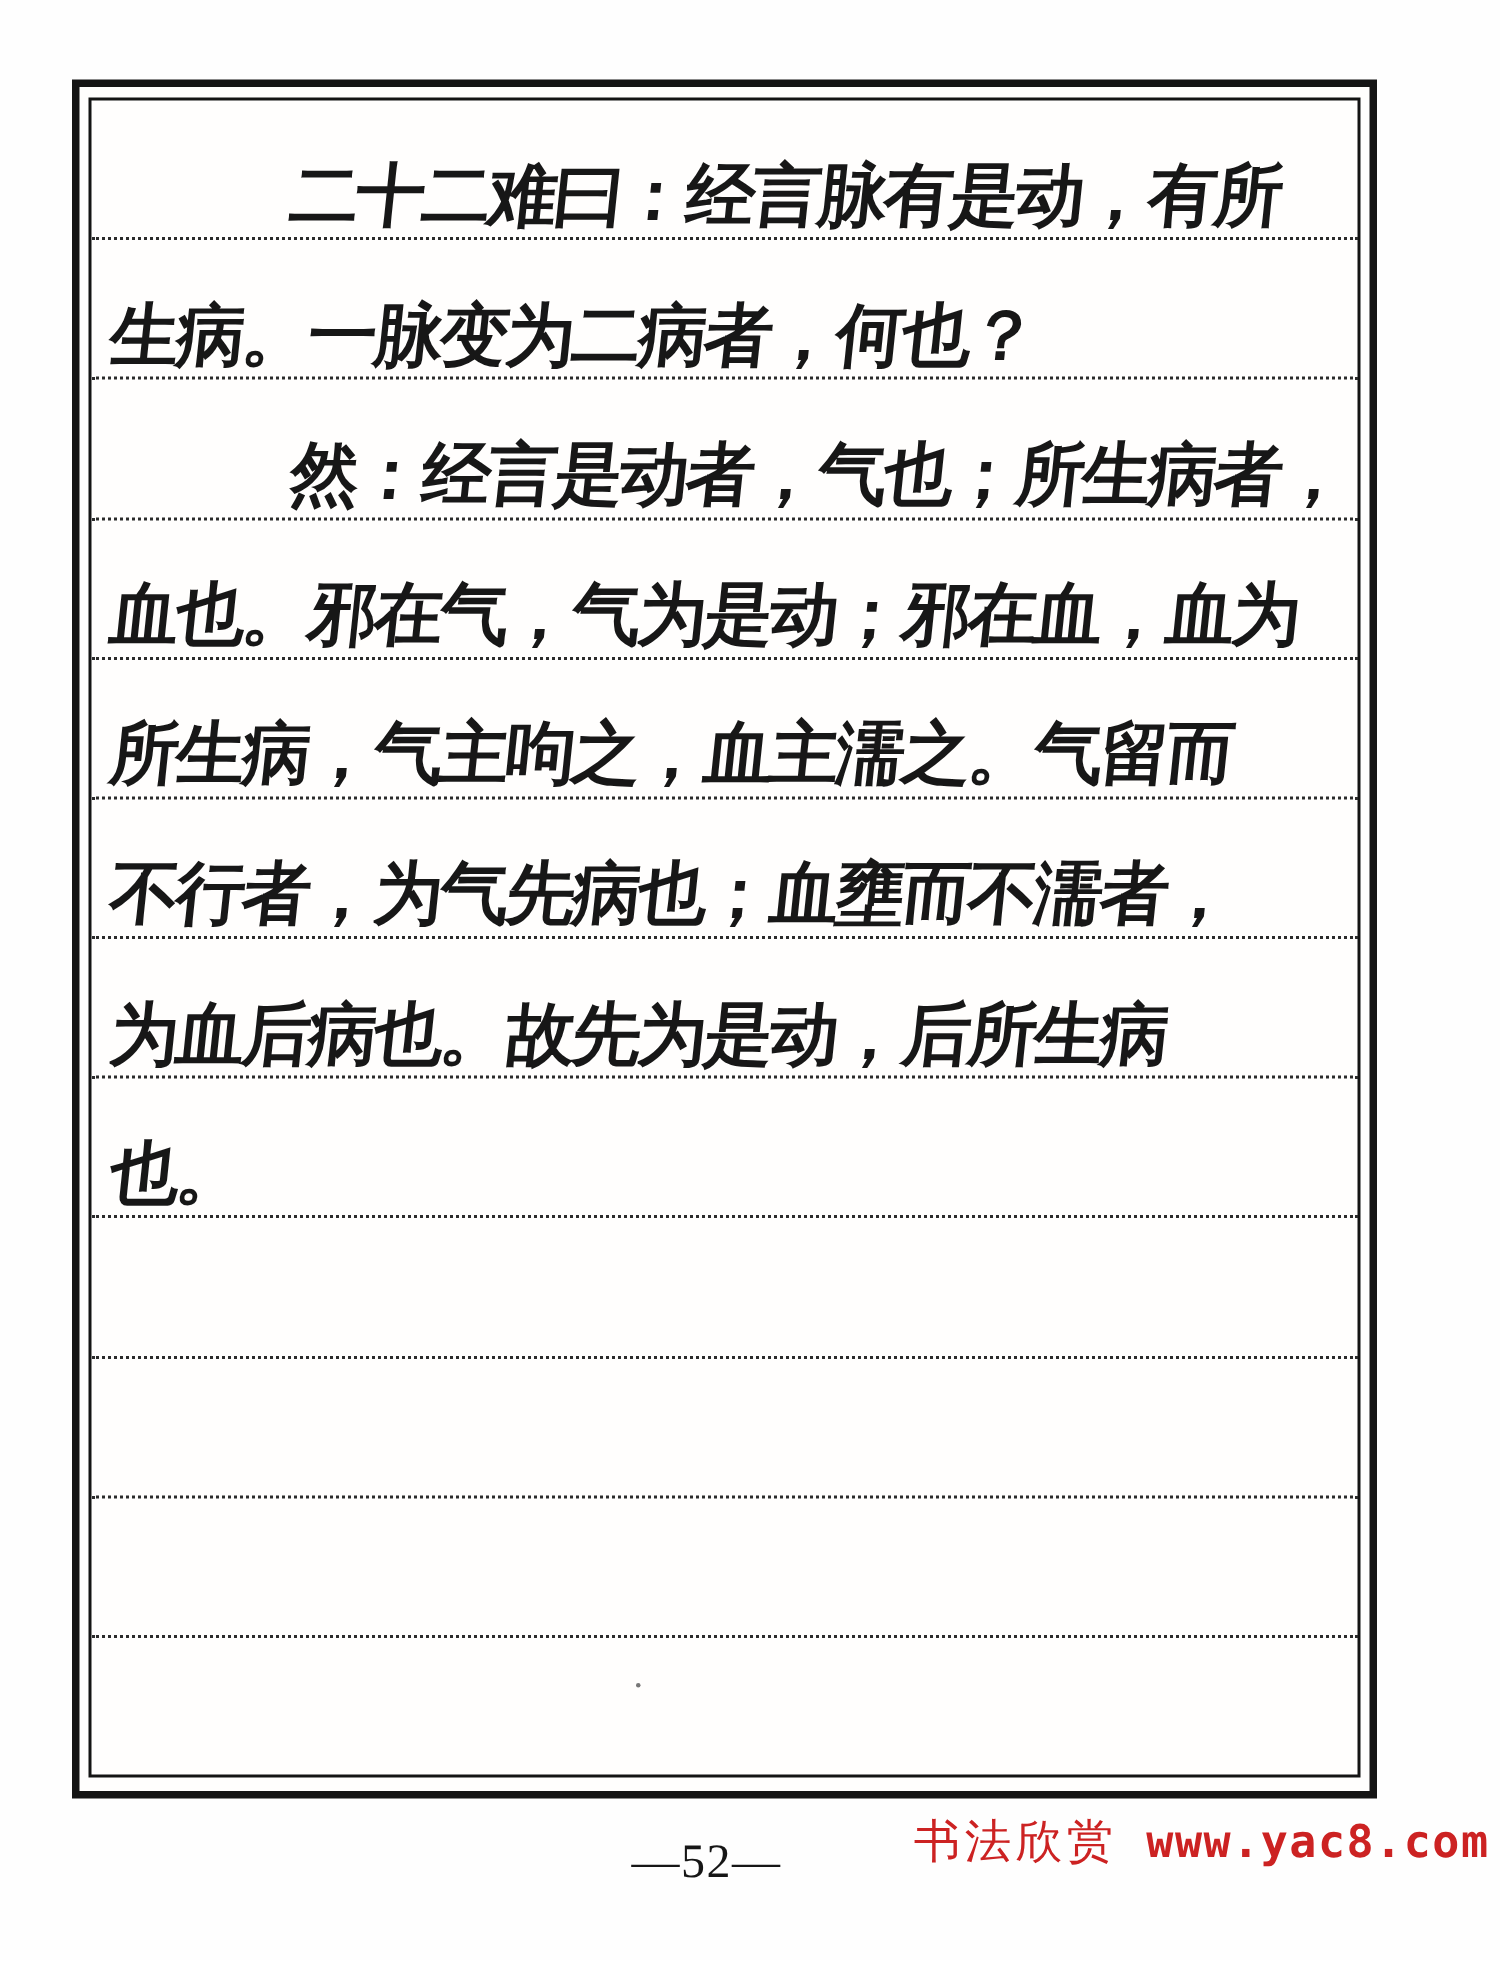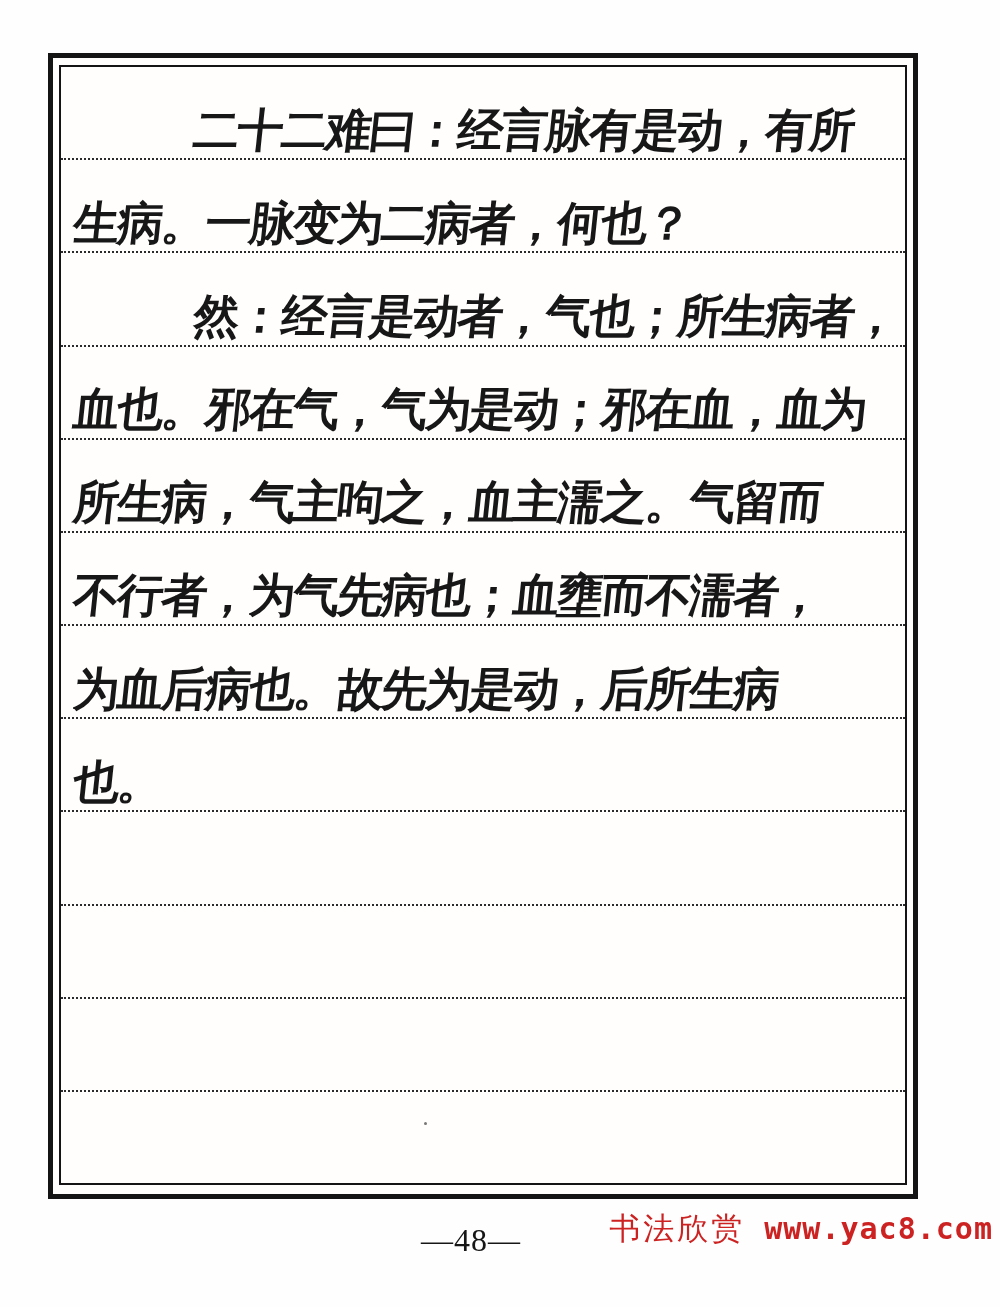--- a/index.html
+++ b/index.html
@@ -154,19 +154,19 @@
         <div class="row">
           <span class="handwriting" style="color: rgb(23, 23, 23);"></span>
         </div>
 
       </div>
     </div>
   </div>
 
   <div class="speck"></div>
 
-  <div class="page-number">—48—</div>
+  <div class="page-number">—52—</div>
 
   <div class="watermark" style="color: rgb(204, 34, 34);">
     <span class="wm-cn">书法欣赏</span><span class="wm-url"> www.yac8.com</span>
   </div>
 
 </div>
 
 </body></html>

